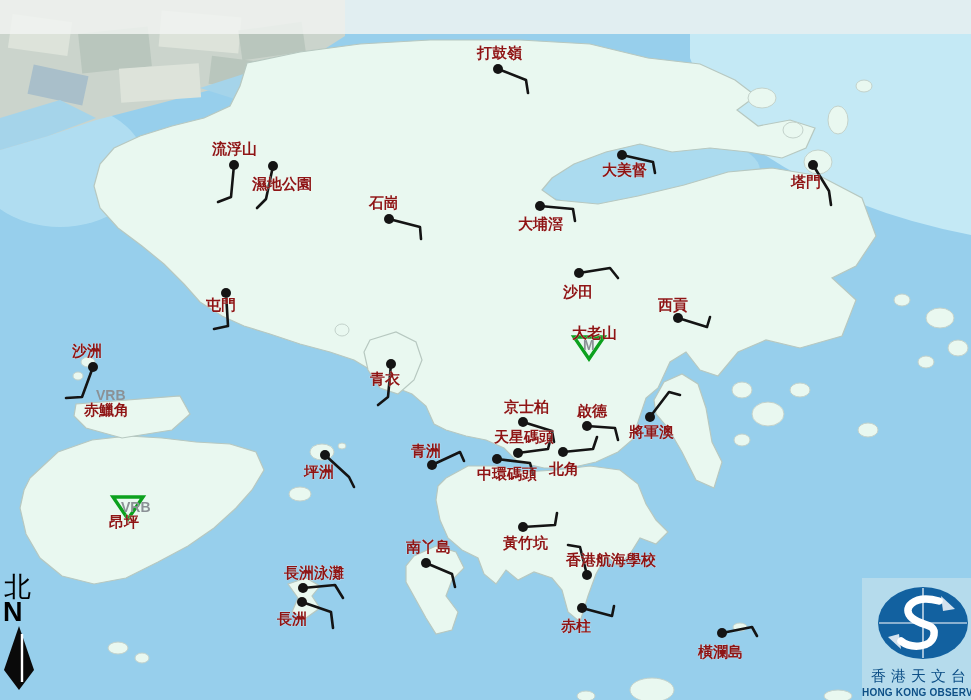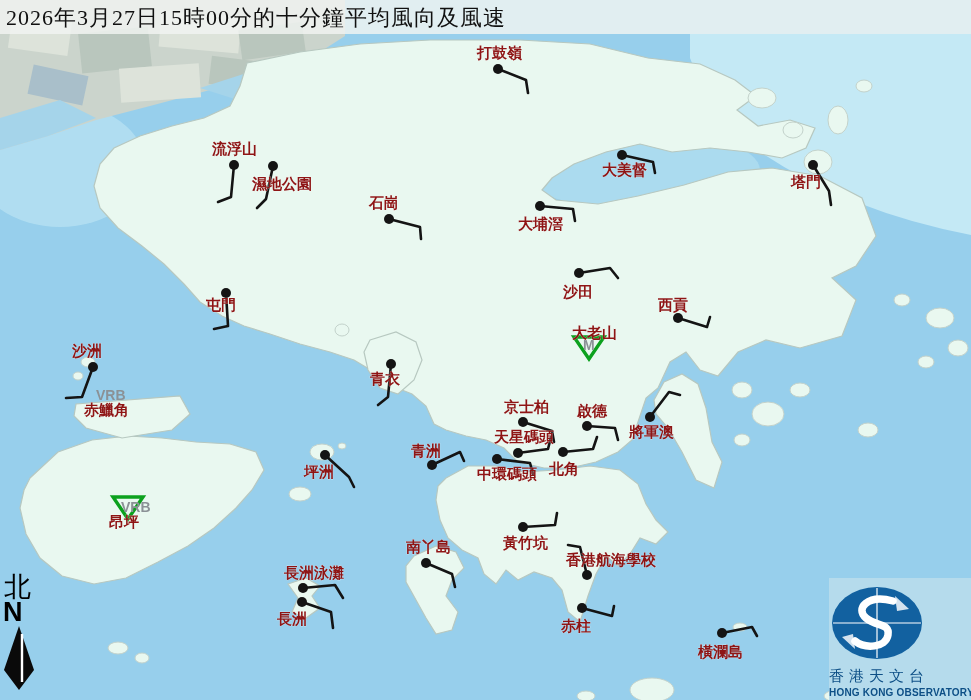--- a/index.html
+++ b/index.html
@@ -22,22 +22,22 @@
   .vrbcode{font:bold 14px "Liberation Sans",sans-serif;fill:#8b9196;
            dominant-baseline:text-before-edge;}
   .vrbtri{fill:none;stroke:#0ca11e;stroke-width:3.4;stroke-linejoin:miter;}
   .title{position:absolute;left:6px;top:3px;font-family:"Liberation Serif",serif;
          font-size:22px;color:#101010;letter-spacing:1px;white-space:nowrap;z-index:5;}
   .titleband{position:absolute;left:0;top:0;width:971px;height:34px;
              background:rgba(242,244,241,.82);z-index:4;}
   .compass{position:absolute;left:2px;bottom:2px;width:44px;z-index:5;text-align:left;}
   .compass .cn{font-family:"Liberation Serif",serif;font-size:27px;color:#000;line-height:26px;margin-left:2px;}
   .compass .n{font:bold 27px "Liberation Sans",sans-serif;color:#000;line-height:24px;margin-left:1px;}
-  .logo{position:absolute;right:0;bottom:0;width:142px;height:122px;background:#b5dbec;
-        z-index:5;text-align:left;}
+  .logo{position:absolute;right:0;bottom:0;width:109px;height:122px;background:#b5dbec;
+        z-index:5;text-align:right;}
   .logo .cn{font-family:"Liberation Serif",serif;font-size:15px;color:#0d4f86;
             letter-spacing:5px;margin-top:1px;white-space:nowrap;}
   .logo .en{font:bold 10px "Liberation Sans",sans-serif;color:#0d4f86;letter-spacing:.2px;
             margin-top:1px;white-space:nowrap;}
 </style>
 </head>
 <body>
 
 <div class="stage">
 
@@ -280,21 +280,20 @@
         </g>
         <g>
           <polygon points="113,497 143,497 128,519" class="vrbtri"></polygon>
           <text x="121" y="499" class="vrbcode">VRB</text>
           <text x="109" y="513" class="stlabel">昂坪</text>
         </g>
       </g>
   </svg>
 
   <div class="titleband"></div>
-  <div class="title">2026年3月27日15時00分的十分鐘平均風向及風速</div>
 
   <div class="compass">
     <div class="cn">北</div>
     <div class="n">N</div>
     <svg width="36" height="70" viewBox="0 0 36 70">
       <polygon points="17,2 32,46 17,66 2,46" fill="#0a0a0a"></polygon>
       <line x1="20" y1="10" x2="20" y2="58" stroke="#ffffff" stroke-width="2.4"></line>
     </svg>
   </div>
 

